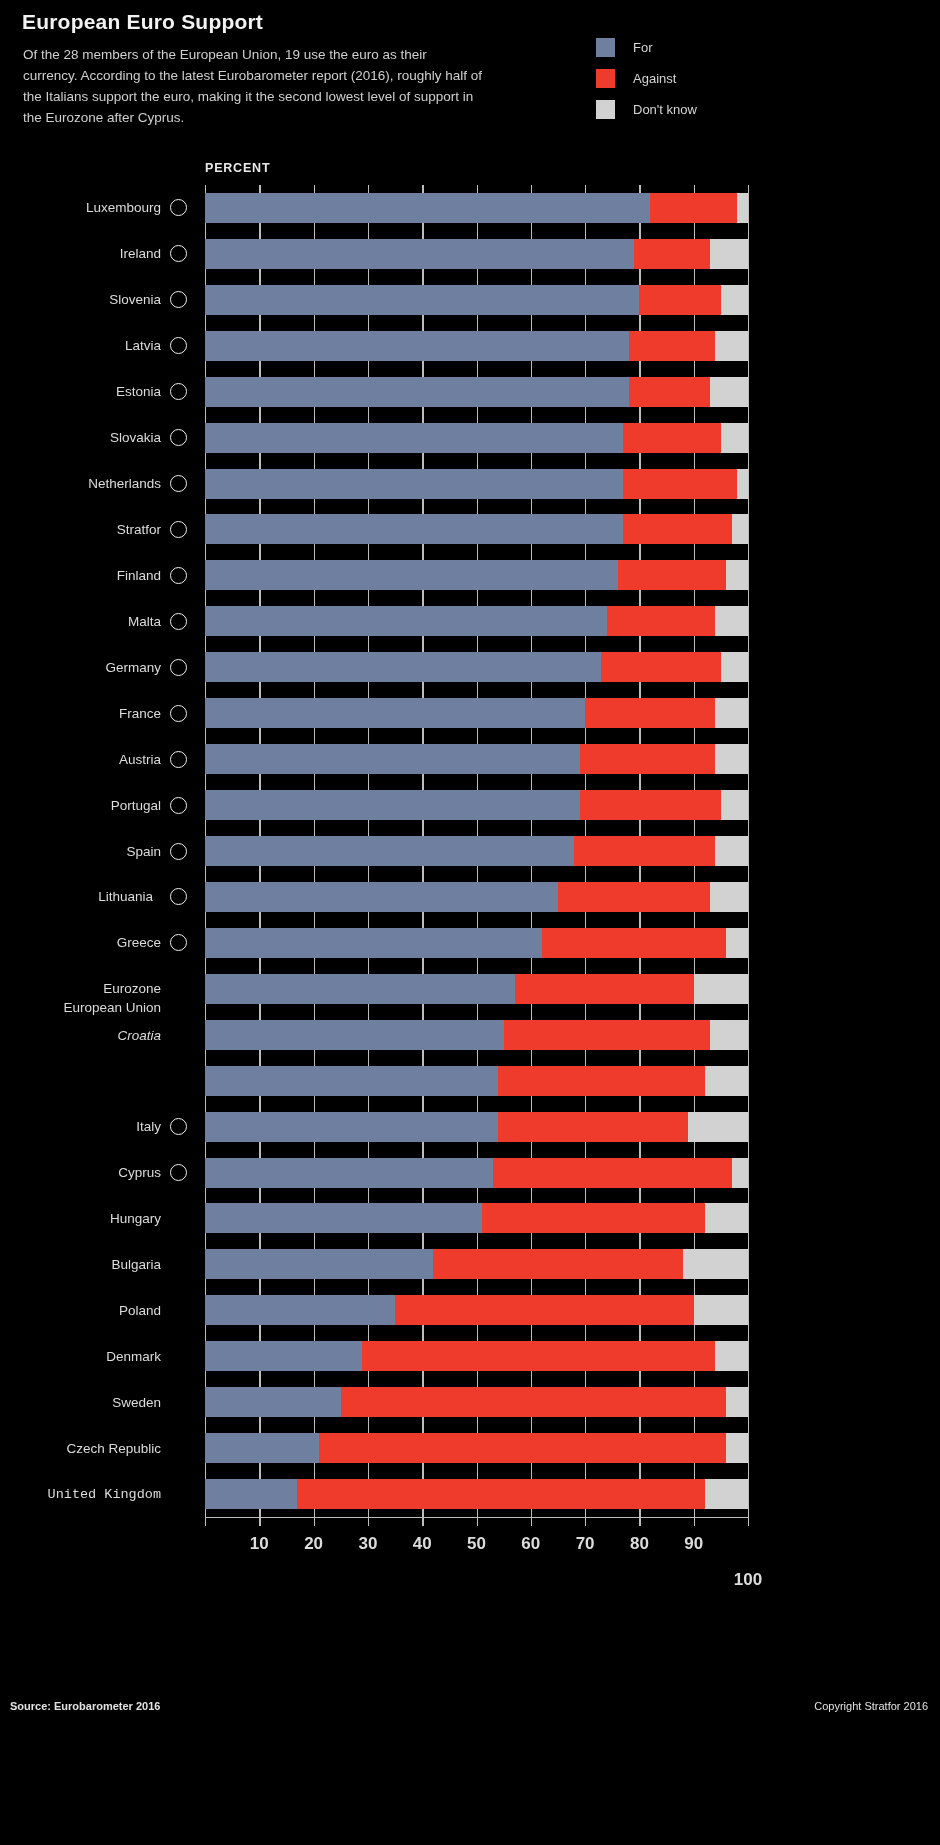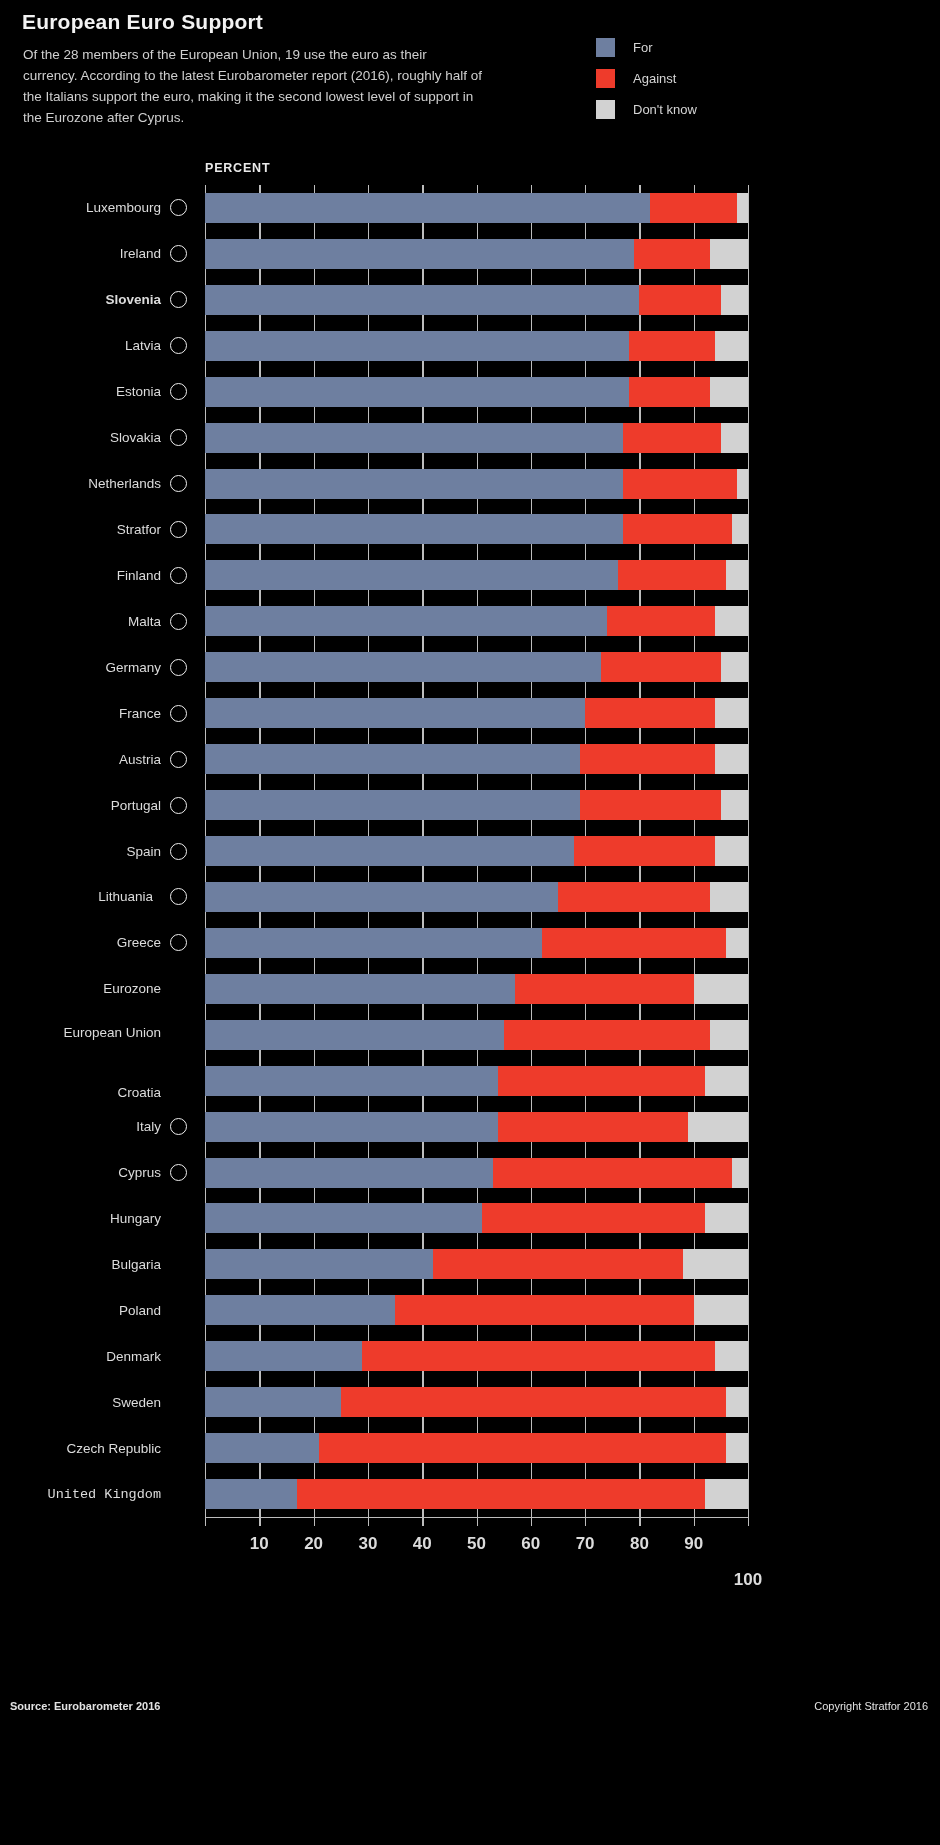--- a/index.html
+++ b/index.html
@@ -230,21 +230,21 @@
 
 <div id="ylabels">
     <div class="ylabel-row" style="top: 7.96552px;">
       <span class="ylabel-text">Luxembourg</span>
       <span class="ylabel-dot"></span>
     </div>
     <div class="ylabel-row" style="top: 53.8966px;">
       <span class="ylabel-text">Ireland</span>
       <span class="ylabel-dot"></span>
     </div>
-    <div class="ylabel-row" style="top: 99.8276px; font-weight: bold;">
+    <div class="ylabel-row" style="top: 99.8276px;">
       <span class="ylabel-text">Slovenia</span>
       <span class="ylabel-dot"></span>
     </div>
     <div class="ylabel-row" style="top: 145.759px;">
       <span class="ylabel-text">Latvia</span>
       <span class="ylabel-dot"></span>
     </div>
     <div class="ylabel-row" style="top: 191.69px;">
       <span class="ylabel-text">Estonia</span>
       <span class="ylabel-dot"></span>
@@ -294,25 +294,25 @@
       <span class="ylabel-dot"></span>
     </div>
     <div class="ylabel-row" style="top: 742.862px;">
       <span class="ylabel-text">Greece</span>
       <span class="ylabel-dot"></span>
     </div>
     <div class="ylabel-row" style="top: 788.793px;">
       <span class="ylabel-text">Eurozone</span>
       <span class="ylabel-nodot-pad"></span>
     </div>
-    <div class="ylabel-row" style="top: 832px; text-align: right;">
+    <div class="ylabel-row" style="top: 807px; text-align: right;">
       <span class="ylabel-text">European Union</span>
       <span class="ylabel-nodot-pad"></span>
     </div>
-    <div class="ylabel-row" style="top: 892px;">
+    <div class="ylabel-row" style="top: 835px; font-style: italic;">
       <span class="ylabel-text">Croatia</span>
       <span class="ylabel-nodot-pad"></span>
     </div>
     <div class="ylabel-row" style="top: 926.586px;">
       <span class="ylabel-text">Italy</span>
       <span class="ylabel-dot"></span>
     </div>
     <div class="ylabel-row" style="top: 972.517px;">
       <span class="ylabel-text">Cyprus</span>
       <span class="ylabel-dot"></span>

